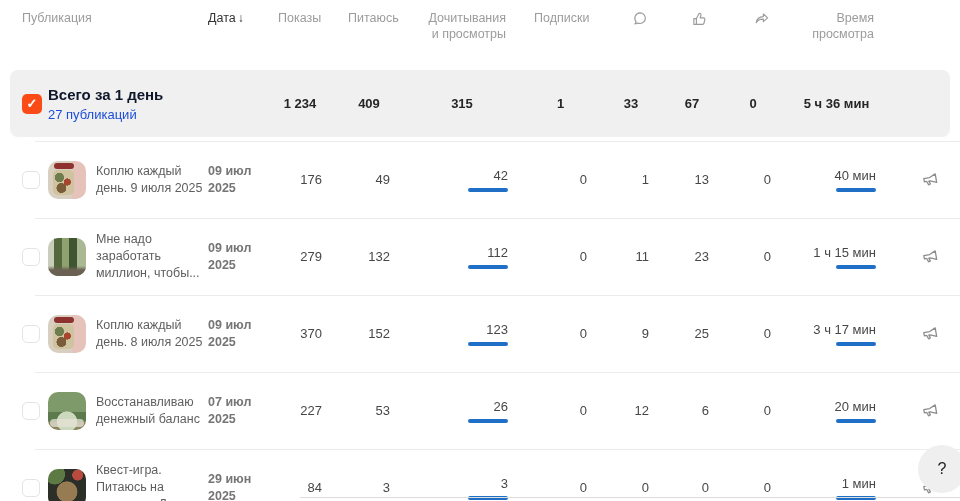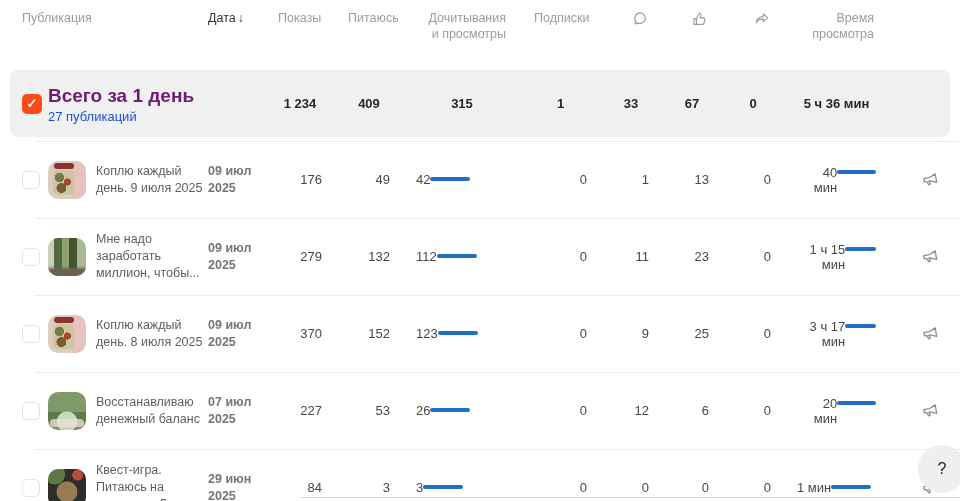--- a/index.html
+++ b/index.html
@@ -18,21 +18,21 @@
   .th-date { color:#333; font-weight:400; }
   .th-right { text-align:right; padding-right:28px; }
   .th-icon { display:flex; justify-content:flex-end; padding-right:26px; }
   .sort { color:#333; font-size:12px; margin-left:2px; }
 
   
   .summary { position:relative; height:67px; }
   .summary-bg { position:absolute; left:10px; right:10px; top:0; bottom:0; background:#f0f0f1; border-radius:8px; }
   .summary .sumgrid { position:relative; height:100%; }
   .sum-title-cell { padding-left:2px; }
-  .sum-title { font-size:19px; font-weight:700; color:#701a75; line-height:1.35; }
+  .sum-title { font-size:15px; font-weight:700; color:#0f172a; line-height:1.35; }
   .sum-sub { font-size:13px; color:#1d4ed8; margin-top:1px; }
   .sum-num { text-align:center; padding-right:26px; font-size:13px; font-weight:700; color:#262626; }
 
   
   .rows { margin-top:4px; }
   .data-row { position:relative; height:77px; }
   .data-row::before { content:""; position:absolute; top:0; left:35px; right:0; height:1px; background:#ececec; }
 
   .cell-check { padding-left:22px; }
   .checkbox { display:block; width:18px; height:18px; border:1.5px solid #e4e4e4; border-radius:5px; background:#fff; }
@@ -57,21 +57,21 @@
   .t-bowl { background:radial-gradient(circle at 78% 16%,#b84a3e 0 12%,transparent 13%),
             radial-gradient(circle at 18% 14%,#5d7a45 0 22%,transparent 23%),
             radial-gradient(circle at 50% 60%,#977b53 0 34%,#2c2e28 36%); }
   .t-bowl::after { content:""; position:absolute; left:0; bottom:0; width:100%; height:12%; background:#d8d2c6; }
 
   .cell-title { font-size:12.5px; color:#5f5f5f; line-height:1.35; padding-right:4px; cursor:pointer; }
   .cell-date { font-size:12.5px; color:#757575; line-height:1.35;font-weight:bold; }
   .cell-date span { display:block; }
 
   .num { text-align:right; padding-right:26px; font-size:13px; color:#474747; }
-  .metric { display:flex; flex-direction:row; }
+  .metric { display:flex; flex-direction:column; align-items:flex-end; }
   .bar { width:40px; height:4px; border-radius:2px; background:var(--bar,#1e6fc5); margin-top:5px; }
 
   .cell-promo { display:flex; justify-content:center; }
   .icon-btn { cursor:pointer; background:none; border:none; display:flex; }
 
   
   .bottom-line { position:absolute; left:300px; right:0; top:497px; height:1px; background:#dcdcdc; }
   .help-fab { position:absolute; right:-6px; bottom:8px; width:48px; height:48px; border-radius:50%;
     background:#efefef; border:none; font-size:16px; color:#222; cursor:pointer;
     font-family:"Liberation Sans", sans-serif; }

